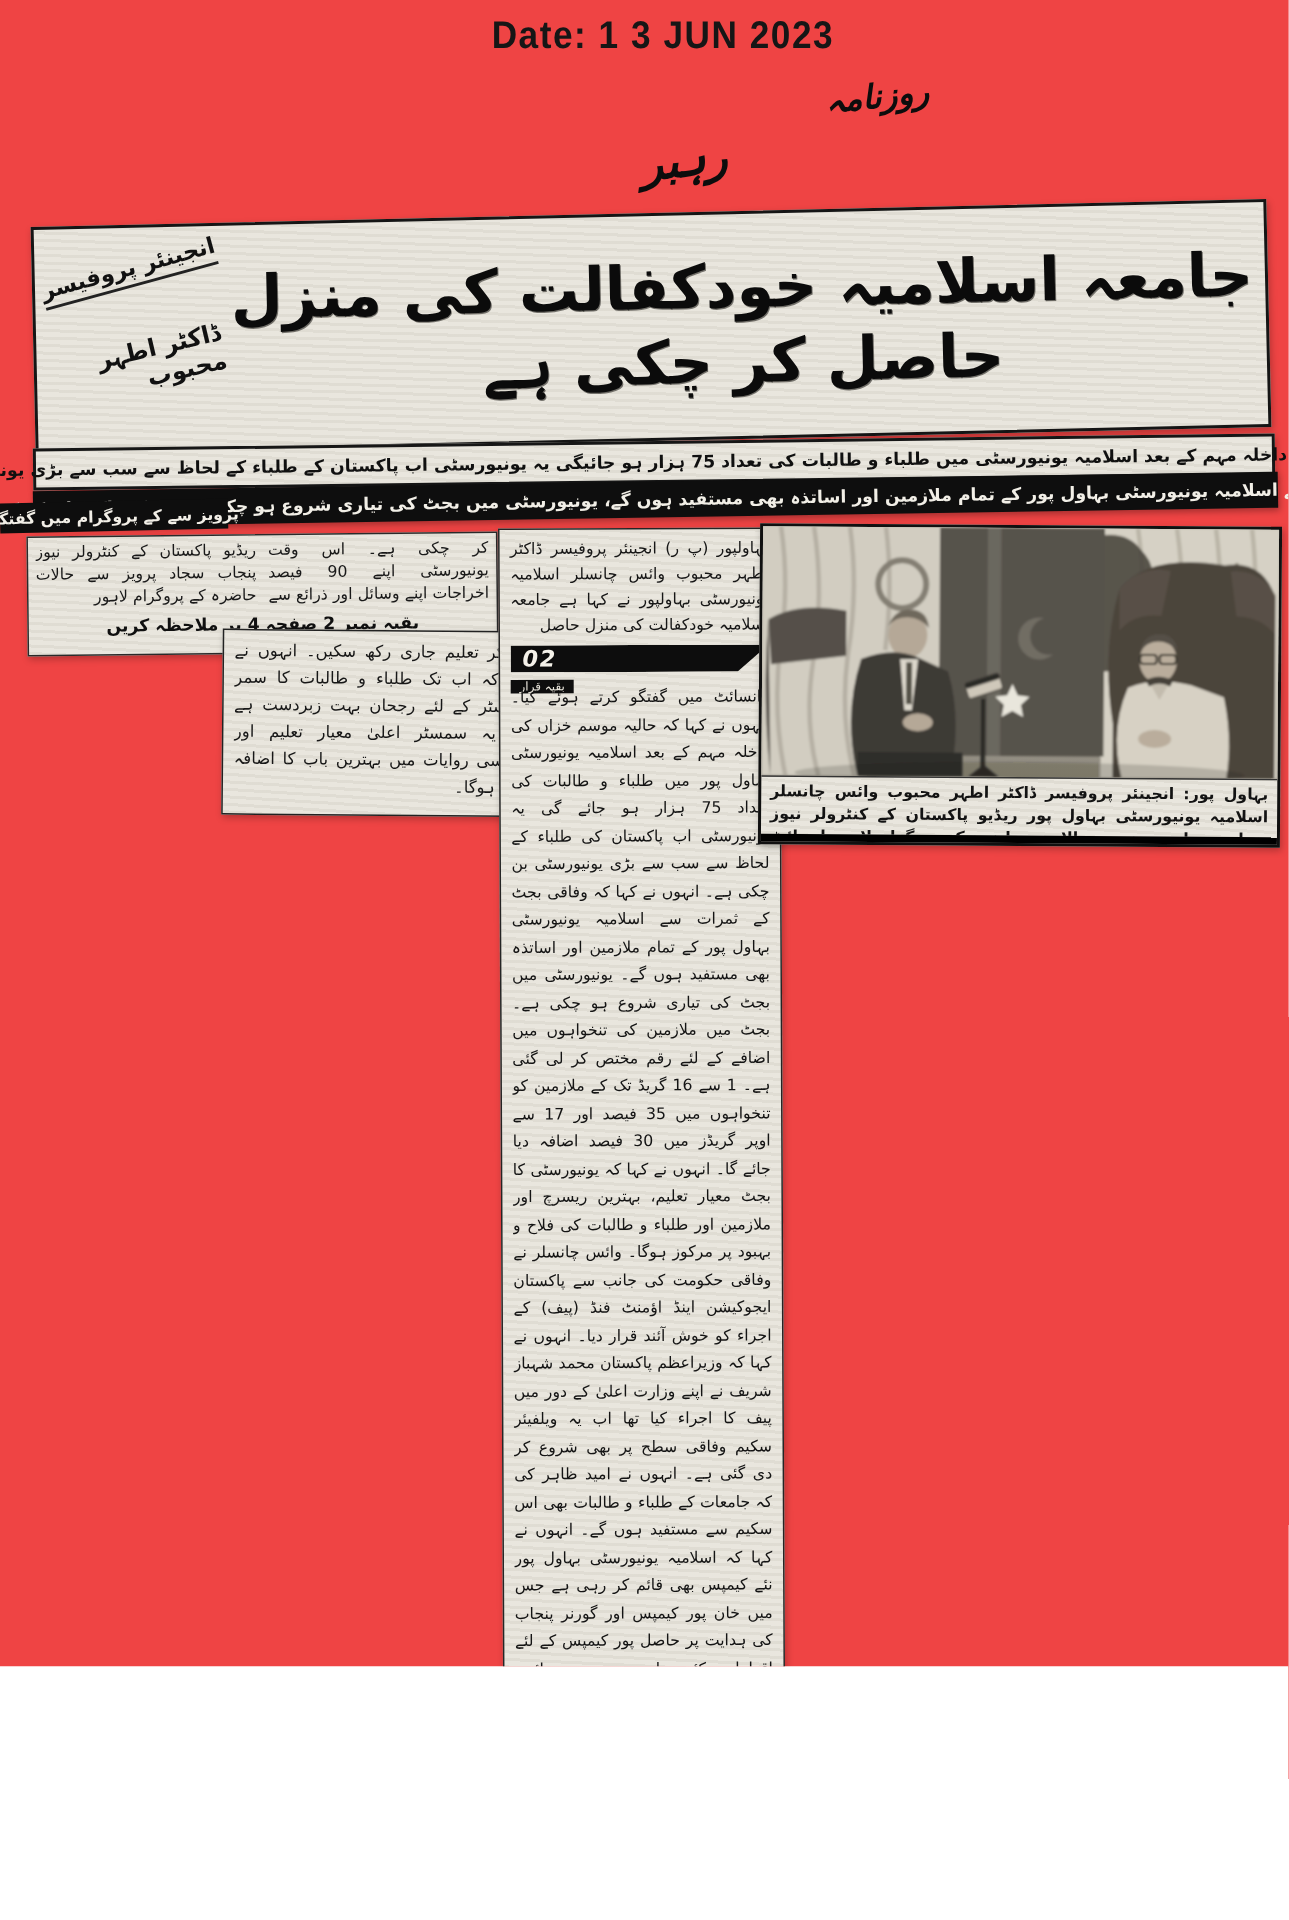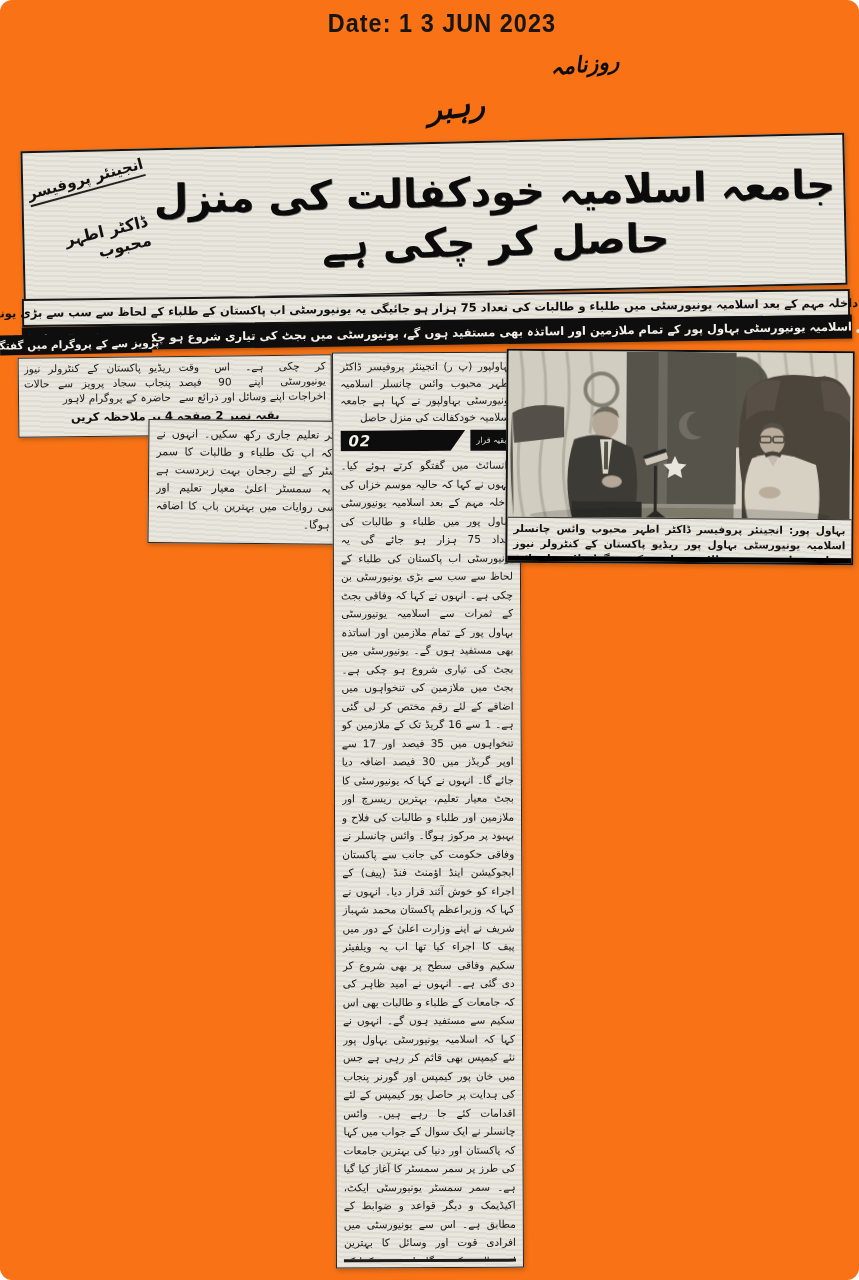--- a/index.html
+++ b/index.html
@@ -1,17 +1,17 @@
 <!DOCTYPE html>
 <html lang="ur"><head>
 <meta charset="utf-8">
 <style>
   html,body{margin:0;padding:0;}
   body{background:#ffffff;font-family:"DejaVu Sans",sans-serif;}
-  .page{position:relative;width:859px;height:1280px;background:#f97316;overflow:hidden;border-radius:12px;}
+  .page{position:relative;width:859px;height:1111px;background:#ef4444;overflow:hidden;}
 
   .date-stamp{
     position:absolute;left:330px;top:10px;
     font-family:"Liberation Sans",sans-serif;font-weight:bold;font-size:23px;
     color:#161616;letter-spacing:1px;transform:scale(1.02,1.12);
   }
 
   .masthead{position:absolute;left:388px;top:58px;width:240px;height:72px;transform:rotate(-6deg);color:#0d0d0d;}
   .masthead .w1{position:absolute;right:6px;top:2px;font-size:22px;font-weight:bold;font-style:italic;direction:rtl;}
   .masthead .w2{position:absolute;left:38px;top:26px;font-size:30px;font-weight:bold;font-style:italic;direction:rtl;}
@@ -68,21 +68,21 @@
     border:1.5px solid #222;transform:rotate(0.5deg);padding:5px 7px;box-sizing:border-box;
   }
   .left-block2 .t{direction:rtl;font-size:11px;line-height:18px;text-align:justify;color:#171717;overflow:hidden;height:108px;}
 
   .article-col{
     position:absolute;left:334px;top:352px;width:188px;height:916px;
     border:1.5px solid #252525;transform:rotate(-0.25deg);
     padding:5px 7px;box-sizing:border-box;display:flex;flex-direction:column;
   }
   .article-intro{direction:rtl;font-size:10.5px;line-height:17px;text-align:justify;color:#161616;flex:none;}
-  .badge-row{display:flex;flex-direction:row;align-items:stretch;gap:5px;height:21px;margin:4px 0 5px 0;flex:none;}
+  .badge-row{display:flex;flex-direction:column;align-items:stretch;gap:5px;height:21px;margin:4px 0 5px 0;flex:none;}
   .badge-bar{flex:1;background:#0d0d0d;clip-path:polygon(0 0,100% 0,88% 100%,0 100%);display:flex;align-items:center;}
   .badge-num{color:#f4f1e9;font-size:15px;font-weight:bold;font-style:italic;padding-left:8px;letter-spacing:1px;text-shadow:0 0 1px #000;}
   .badge-chip{width:42px;background:#0d0d0d;color:#e8e4da;font-size:8px;direction:rtl;display:flex;align-items:center;justify-content:center;}
   .article-body{direction:rtl;font-size:10.5px;line-height:18.5px;text-align:justify;color:#141414;overflow:hidden;flex:1;border-bottom:3px solid #1c1c1c;}
 
   .photo-clip{
     position:absolute;left:506px;top:350px;width:348px;height:214px;
     border:2px solid #101010;transform:rotate(0.4deg);box-sizing:border-box;
     display:flex;flex-direction:column;
   }

